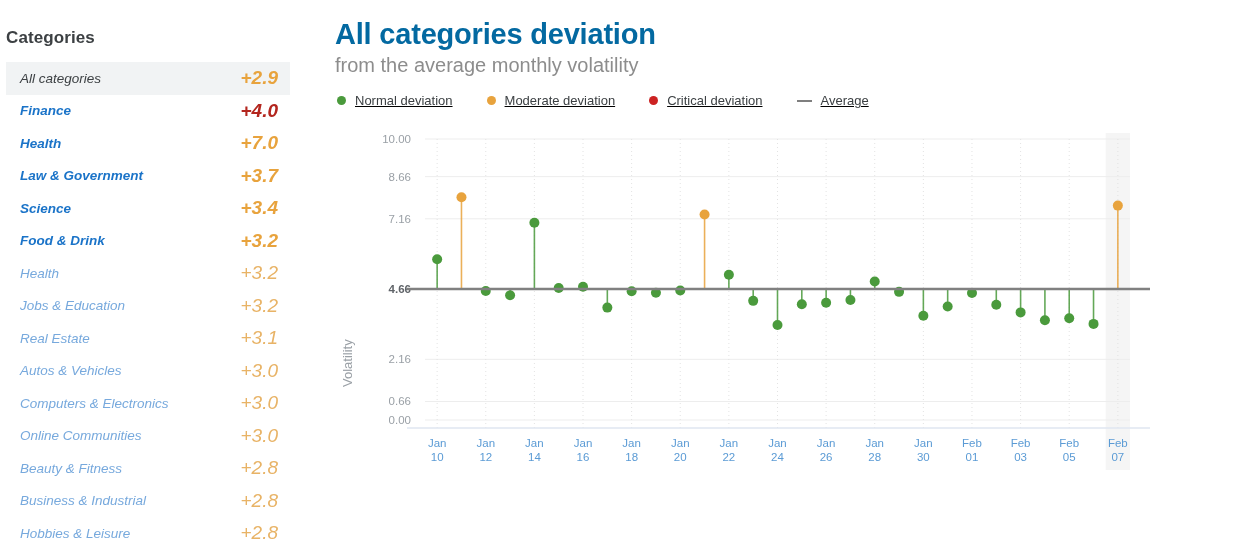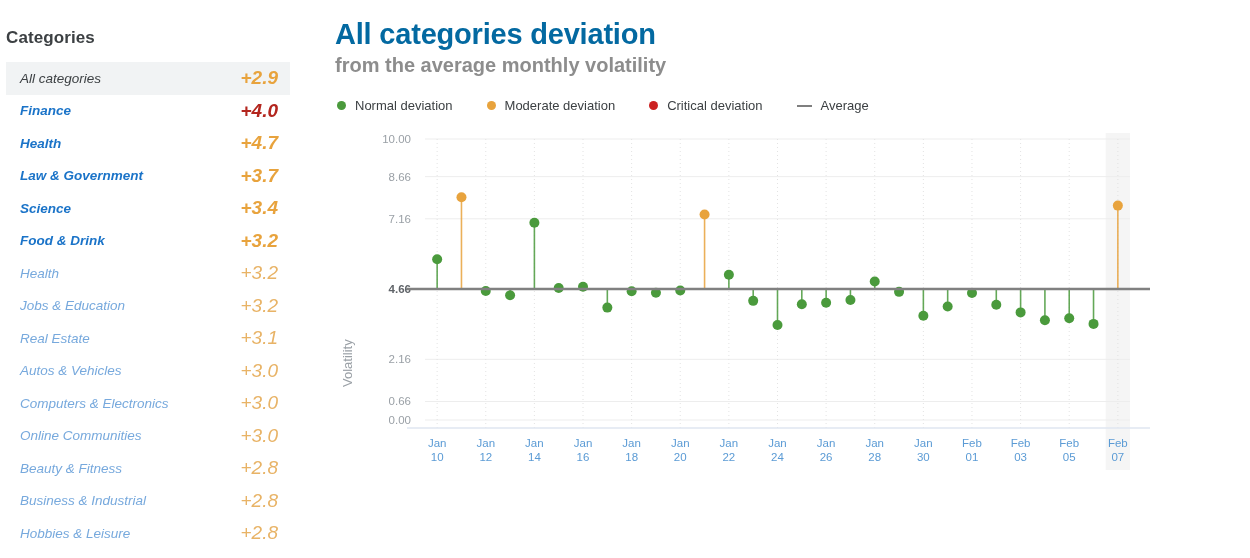--- a/index.html
+++ b/index.html
@@ -37,23 +37,23 @@
   .v-orange { color: #e8a33d; }
 
   
   .chart-panel { position: relative; flex: 1 1 auto; padding: 18px 0 0 0; }
   .chart-title {
     font-size: 29px; font-weight: bold; color: #0369a1;
     margin: 0 0 2px 5px; letter-spacing: -.2px; line-height: 1.15;
   }
   .chart-subtitle {
     font-size: 20px; color: #8d8d8d; margin: 0 0 16px 5px;
-    font-weight: bold; line-height: 1.2;
-  }
-  .legend { display: flex; align-items: flex-end; margin: 0 0 0 7px; height: 20px; }
+    font-weight: normal; line-height: 1.2;
+  }
+  .legend { display: flex; align-items: flex-start; margin: 0 0 0 7px; height: 20px; text-decoration: underline; }
   .legend-item { display: flex; align-items: center; margin-right: 34px; }
   .legend-dot { width: 9px; height: 9px; border-radius: 50%; margin-right: 9px; }
   .legend-dash { width: 15px; height: 2.5px; margin-right: 9px; background: #7f7f7f; }
   .legend-text { font-size: 13px; color: #3c4043; white-space: nowrap; }
 
   
   .plot-wrap { position: relative; margin-top: 12px; height: 340px; text-align: center; }
   .ylabel {
     position: absolute; left: 10px; top: 262px;
     transform: rotate(-90deg); transform-origin: left top;
@@ -81,21 +81,21 @@
         <li class="cat-row selected">
           <span class="cat-label">All categories</span>
           <span class="cat-value ">+2.9</span>
         </li>
         <li class="cat-row strong">
           <span class="cat-label">Finance</span>
           <span class="cat-value v-red">+4.0</span>
         </li>
         <li class="cat-row strong">
           <span class="cat-label">Health</span>
-          <span class="cat-value v-orange">+4.7</span>
+          <span class="cat-value v-orange">+7.0</span>
         </li>
         <li class="cat-row strong">
           <span class="cat-label">Law &amp; Government</span>
           <span class="cat-value v-orange">+3.7</span>
         </li>
         <li class="cat-row strong">
           <span class="cat-label">Science</span>
           <span class="cat-value v-orange">+3.4</span>
         </li>
         <li class="cat-row strong">

